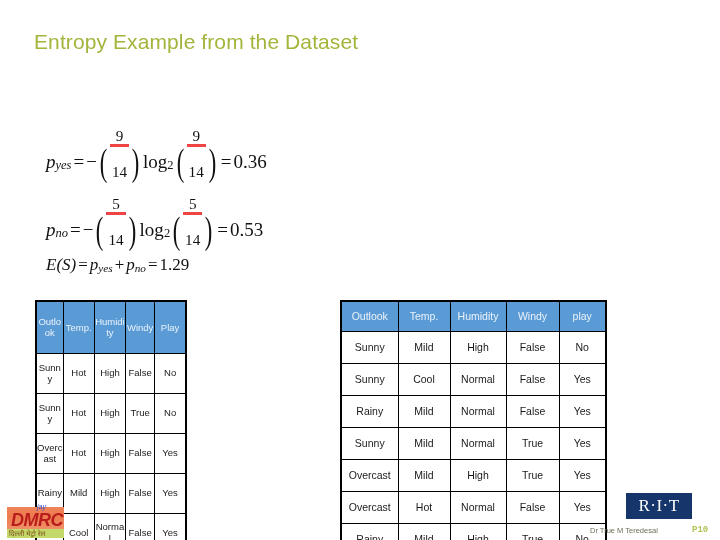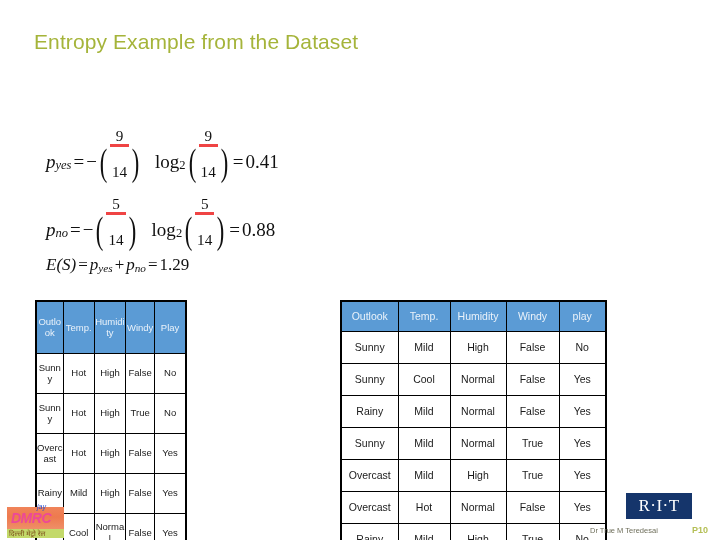--- a/index.html
+++ b/index.html
@@ -74,21 +74,21 @@
     display: inline-flex;
     flex-direction: column;
     align-items: center;
     vertical-align: middle;
     font-size: 0.80em;
     line-height: 1.02;
     margin: 0 0px;
   }
   .frac .num { padding: 0 2px; }
   .frac .den { padding: 17px 2px; border-top: 3px solid #ef4444; }
-  .logterm { font-style: normal; margin-left: 13px; }
+  .logterm { font-style: normal; margin-left: 1px; }
 
   
   .data-table {
     position: absolute;
     border-collapse: collapse;
     border: 2.5px solid #000000;
     background: #ffffff;
     table-layout: fixed;
   }
   .data-table td {
@@ -144,22 +144,22 @@
     width: 57px; height: 31px;
     z-index: 5;
   }
   #dmrc-logo .band {
     position: absolute; left: 0; top: 0;
     width: 57px; height: 22px;
     background: linear-gradient(180deg,#f0845a 0%, #ee7a4e 45%, #ef8f68 100%);
   }
   #dmrc-logo .metro-word {
     position: absolute; left: 4px; top: 3px;
-    font-size: 14px; font-weight: bold; font-style: italic;
-    color: #ec4899; letter-spacing: -0.5px;
+    font-size: 18px; font-weight: bold; font-style: italic;
+    color: #b91c1c; letter-spacing: -0.5px;
   }
   #dmrc-logo .tiny-top {
     position: absolute; left: 30px; top: -4px;
     font-size: 7px; color: #2b4fd0; font-style: italic;
   }
   #dmrc-logo .green-strip {
     position: absolute; left: 0; top: 22px;
     width: 57px; height: 9px;
     background: #c3d96a;
   }
@@ -186,20 +186,21 @@
     font-size: 7.5px;
     color: #6e6e5a;
     white-space: nowrap;
   }
   #footer-page {
     position: absolute;
     left: 692px; top: 525px;
     font-size: 9px;
     color: #b4bf55;
     font-weight: bold;
+    font-family: Liberation Mono, monospace;
   }
 </style>
 </head>
 <body>
 
 <div id="slide">
 
   <div id="slide-title">Entropy Example from the Dataset</div>
 
   <div id="body-lines">
@@ -219,21 +220,21 @@
       <span class="paren">)</span>
       <span class="logterm">log</span>
         <span class="subn">2</span>
       <span class="paren">(</span>
       <span class="frac">
         <span class="num">9</span>
         <span class="den">14</span>
       </span>
       <span class="paren">)</span>
       <span class="op">=</span>
-      <span>0.41</span>
+      <span>0.36</span>
     </span>
   </div>
 
   <div class="equation" id="eq-pno">
     <span class="eqrow">
       <span class="var">p</span>
         <span class="sub">no</span>
       <span class="op">=</span>
       <span>−</span>
       <span class="paren">(</span>
@@ -244,21 +245,21 @@
       <span class="paren">)</span>
       <span class="logterm">log</span>
         <span class="subn">2</span>
       <span class="paren">(</span>
       <span class="frac">
         <span class="num">5</span>
         <span class="den">14</span>
       </span>
       <span class="paren">)</span>
       <span class="op">=</span>
-      <span>0.88</span>
+      <span>0.53</span>
     </span>
   </div>
 
   <div class="equation" id="eq-es">
     <span class="eqrow">
       <span class="var">E(S)</span>
       <span class="op">=</span>
       <span class="var">p</span>
         <span class="sub">yes</span>
       <span class="op">+</span>

